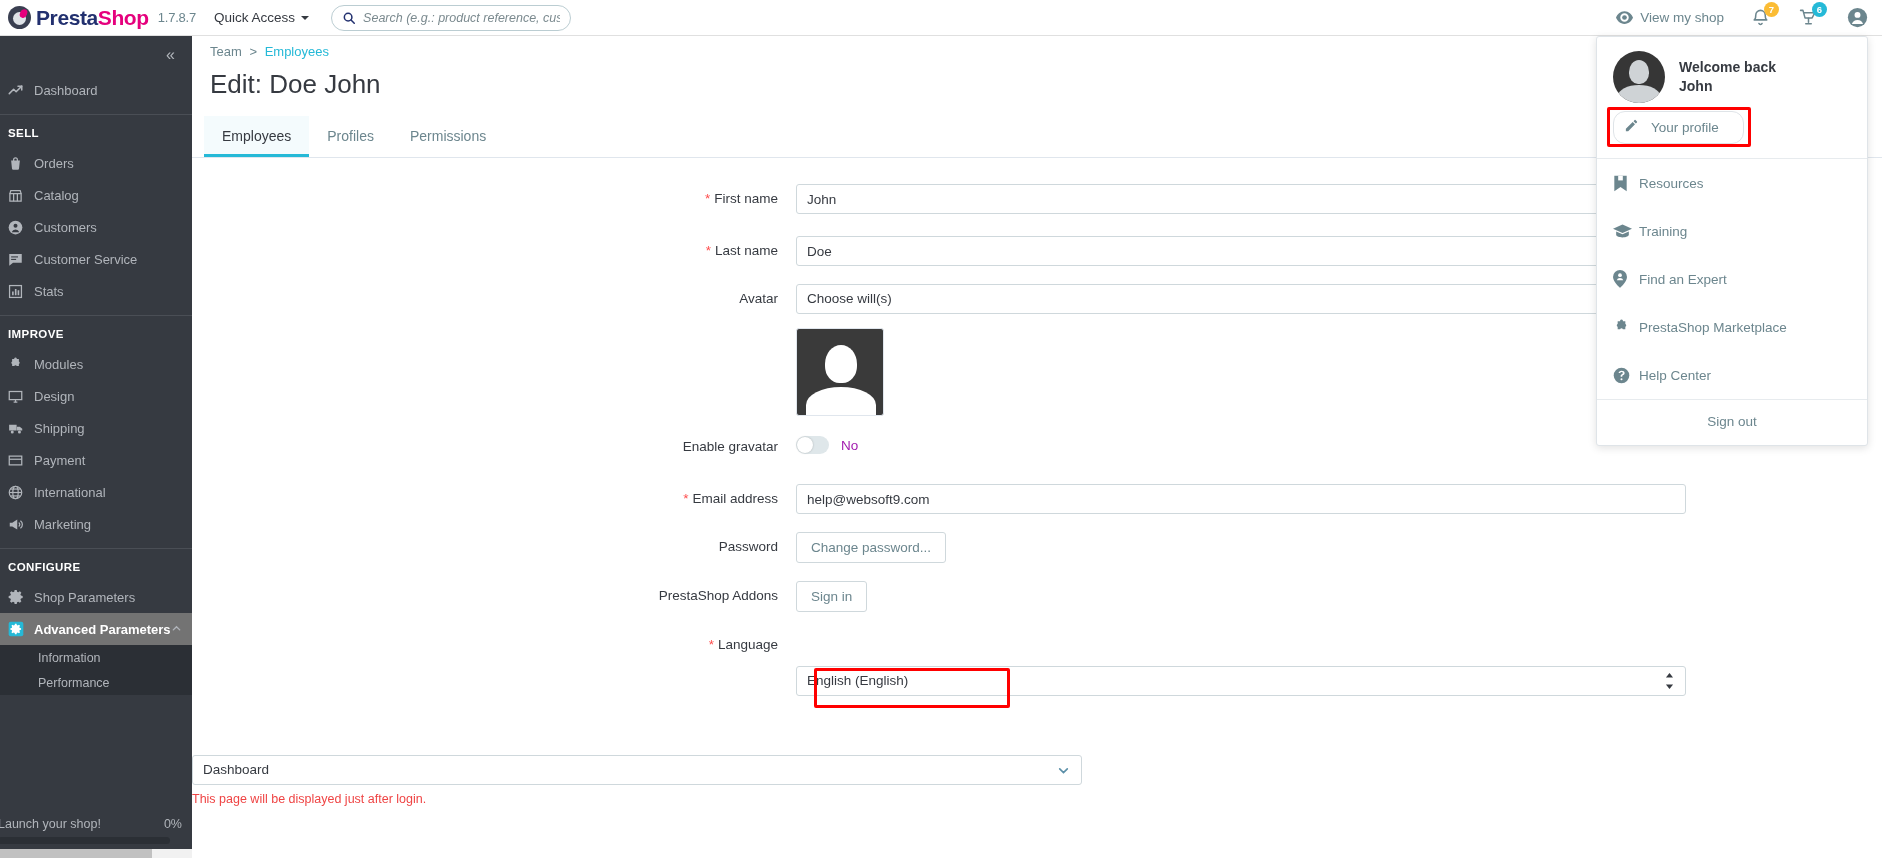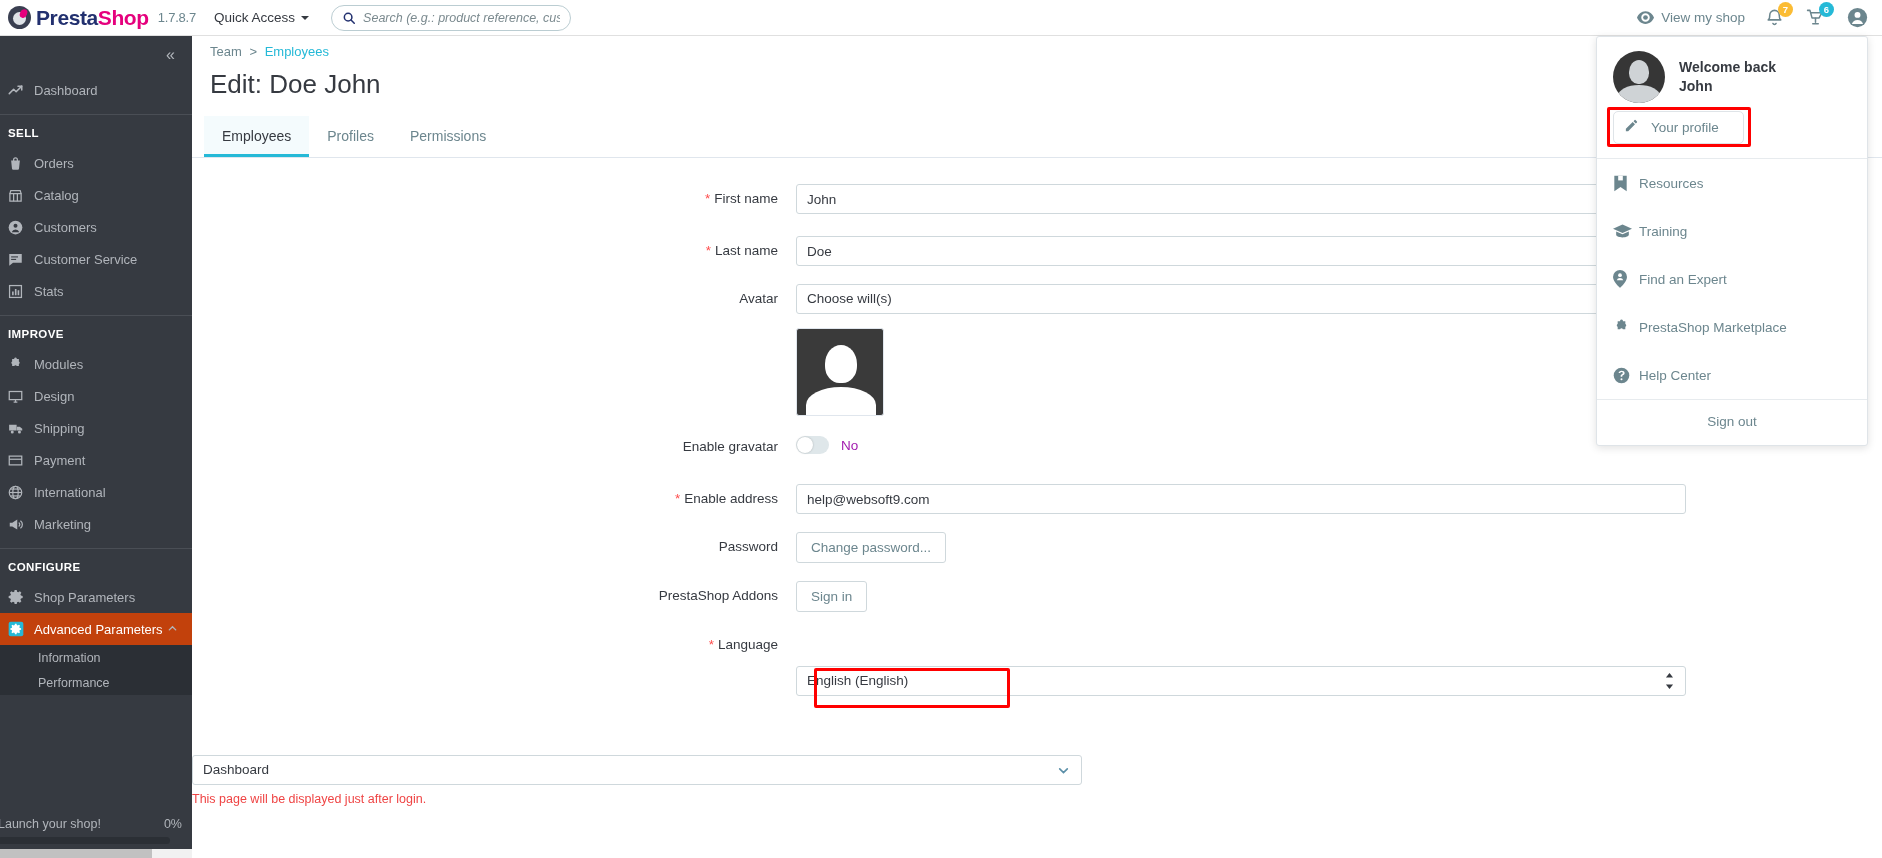--- a/index.html
+++ b/index.html
@@ -58,21 +58,21 @@
   .search-box input {
     border: none; outline: none; width: 100%;
     font-size: 12.5px; color: #6c868e;
     font-family: "Liberation Sans", sans-serif;
     font-style: italic;
     background: transparent;
   }
   .search-box input::placeholder { color: #7b8a8f; font-style: italic; }
   .header-right {
     margin-left: auto; display: flex; align-items: center;
-    padding-right: 14px; gap: 0px;
+    padding-right: 14px; gap: 7px;
   }
   .view-shop {
     display: flex; align-items: center; font-size: 13.5px; color: #6c868e;
     cursor: pointer; margin-right: 20px;
   }
   .view-shop .eyeic { margin-right: 7px; display:flex; }
   .hdr-icon { position: relative; margin-right: 22px; cursor: pointer; display:flex; align-items:center;}
   .badge {
     position: absolute; top: -6px; right: -9px;
     min-width: 15px; height: 15px; border-radius: 50%;
@@ -100,21 +100,21 @@
     color: #b1b5bb; font-size: 13px; cursor: pointer;
     white-space: nowrap;
   }
   .nav-item .ni { width: 22px; flex: none; display: flex; align-items: center; }
   .nav-item .nl { margin-left: 4px; }
   .nav-sep { border-top: 1px solid #4a4e55; margin: 8px 0 0 0; }
   .nav-title {
     color: #fff; font-size: 11.5px; font-weight: bold;
     letter-spacing: 0.4px; padding: 12px 0 8px 8px;
   }
-  .nav-item.active { background: #c2410c; color: #fff; font-weight: normal; }
+  .nav-item.active { background: #737373; color: #fff; font-weight: bold; }
   .nav-item.active .nl { color:#fff; }
   .nav-item .chev-up { margin-left: auto; margin-right: 14px; color:#b1b5bb; font-size: 11px; }
   .sub-item {
     padding-left: 38px; height: 25px; display: flex; align-items: center;
     color: #b1b5bb; font-size: 12.5px; cursor: pointer; background:#2b2f35;
   }
   .launch-bar {
     position: absolute; bottom: 14px; left: 0; width: 192px;
     padding: 0 10px;
   }
@@ -222,21 +222,21 @@
   .pm-avatar {
     width: 52px; height: 52px; border-radius: 50%; background: #363636;
     position: relative; overflow: hidden; flex: none; margin-right: 14px;
   }
   .pm-avatar .head { position:absolute;width:20px;height:24px;border-radius:50% 50% 45% 45%;background:#cfd3d6;left:16px;top:9px;}
   .pm-avatar .body { position:absolute;width:42px;height:22px;border-radius:50% 50% 0 0;background:#cfd3d6;left:5px;top:34px;}
   .pm-welcome { font-size: 14px; color: #363a41; font-weight: bold; line-height: 19px; }
   .pm-profile-row { padding: 4px 16px 14px 16px; position: relative; }
   .pm-profile-btn {
     display: inline-flex; align-items: center;
-    border: 1px solid #dfe4e8; border-radius: 5px;
+    border: 1px solid #dfe4e8; border-radius: 12px;
     padding: 6px 24px 6px 10px; cursor: pointer; background:#fff;
   }
   .pm-profile-btn .lbl { margin-left: 12px; font-size: 13.5px; color: #6c868e; }
   .pm-hl {
     position: absolute; left: 10px; top: 0px; width: 144px; height: 40px;
     border: 3px solid #ff0000; border-radius: 2px; pointer-events: none;
   }
   .pm-sep { border-top: 1px solid #e7ebee; }
   .pm-item {
     display: flex; align-items: center; height: 48px; padding-left: 16px;
@@ -537,21 +537,21 @@
         <div class="toggle-wrap">
           <div class="toggle">
               <div class="knob"></div>
             </div>
           <span class="toggle-lbl">No</span>
         </div>
       </div>
     </div>
 
     <div class="frow" style="margin-bottom:18px;">
-      <div class="flabel"><span class="req">*</span><span>Enable address</span></div>
+      <div class="flabel"><span class="req">*</span><span>Email address</span></div>
       <div class="fctl">
         <input class="inp" value="help@websoft9.com" style="">
       </div>
     </div>
 
     <div class="frow" style="margin-bottom:18px;">
       <div class="flabel">Password</div>
       <div class="fctl">
         <button class="btn-outline">Change password...</button>
       </div>

